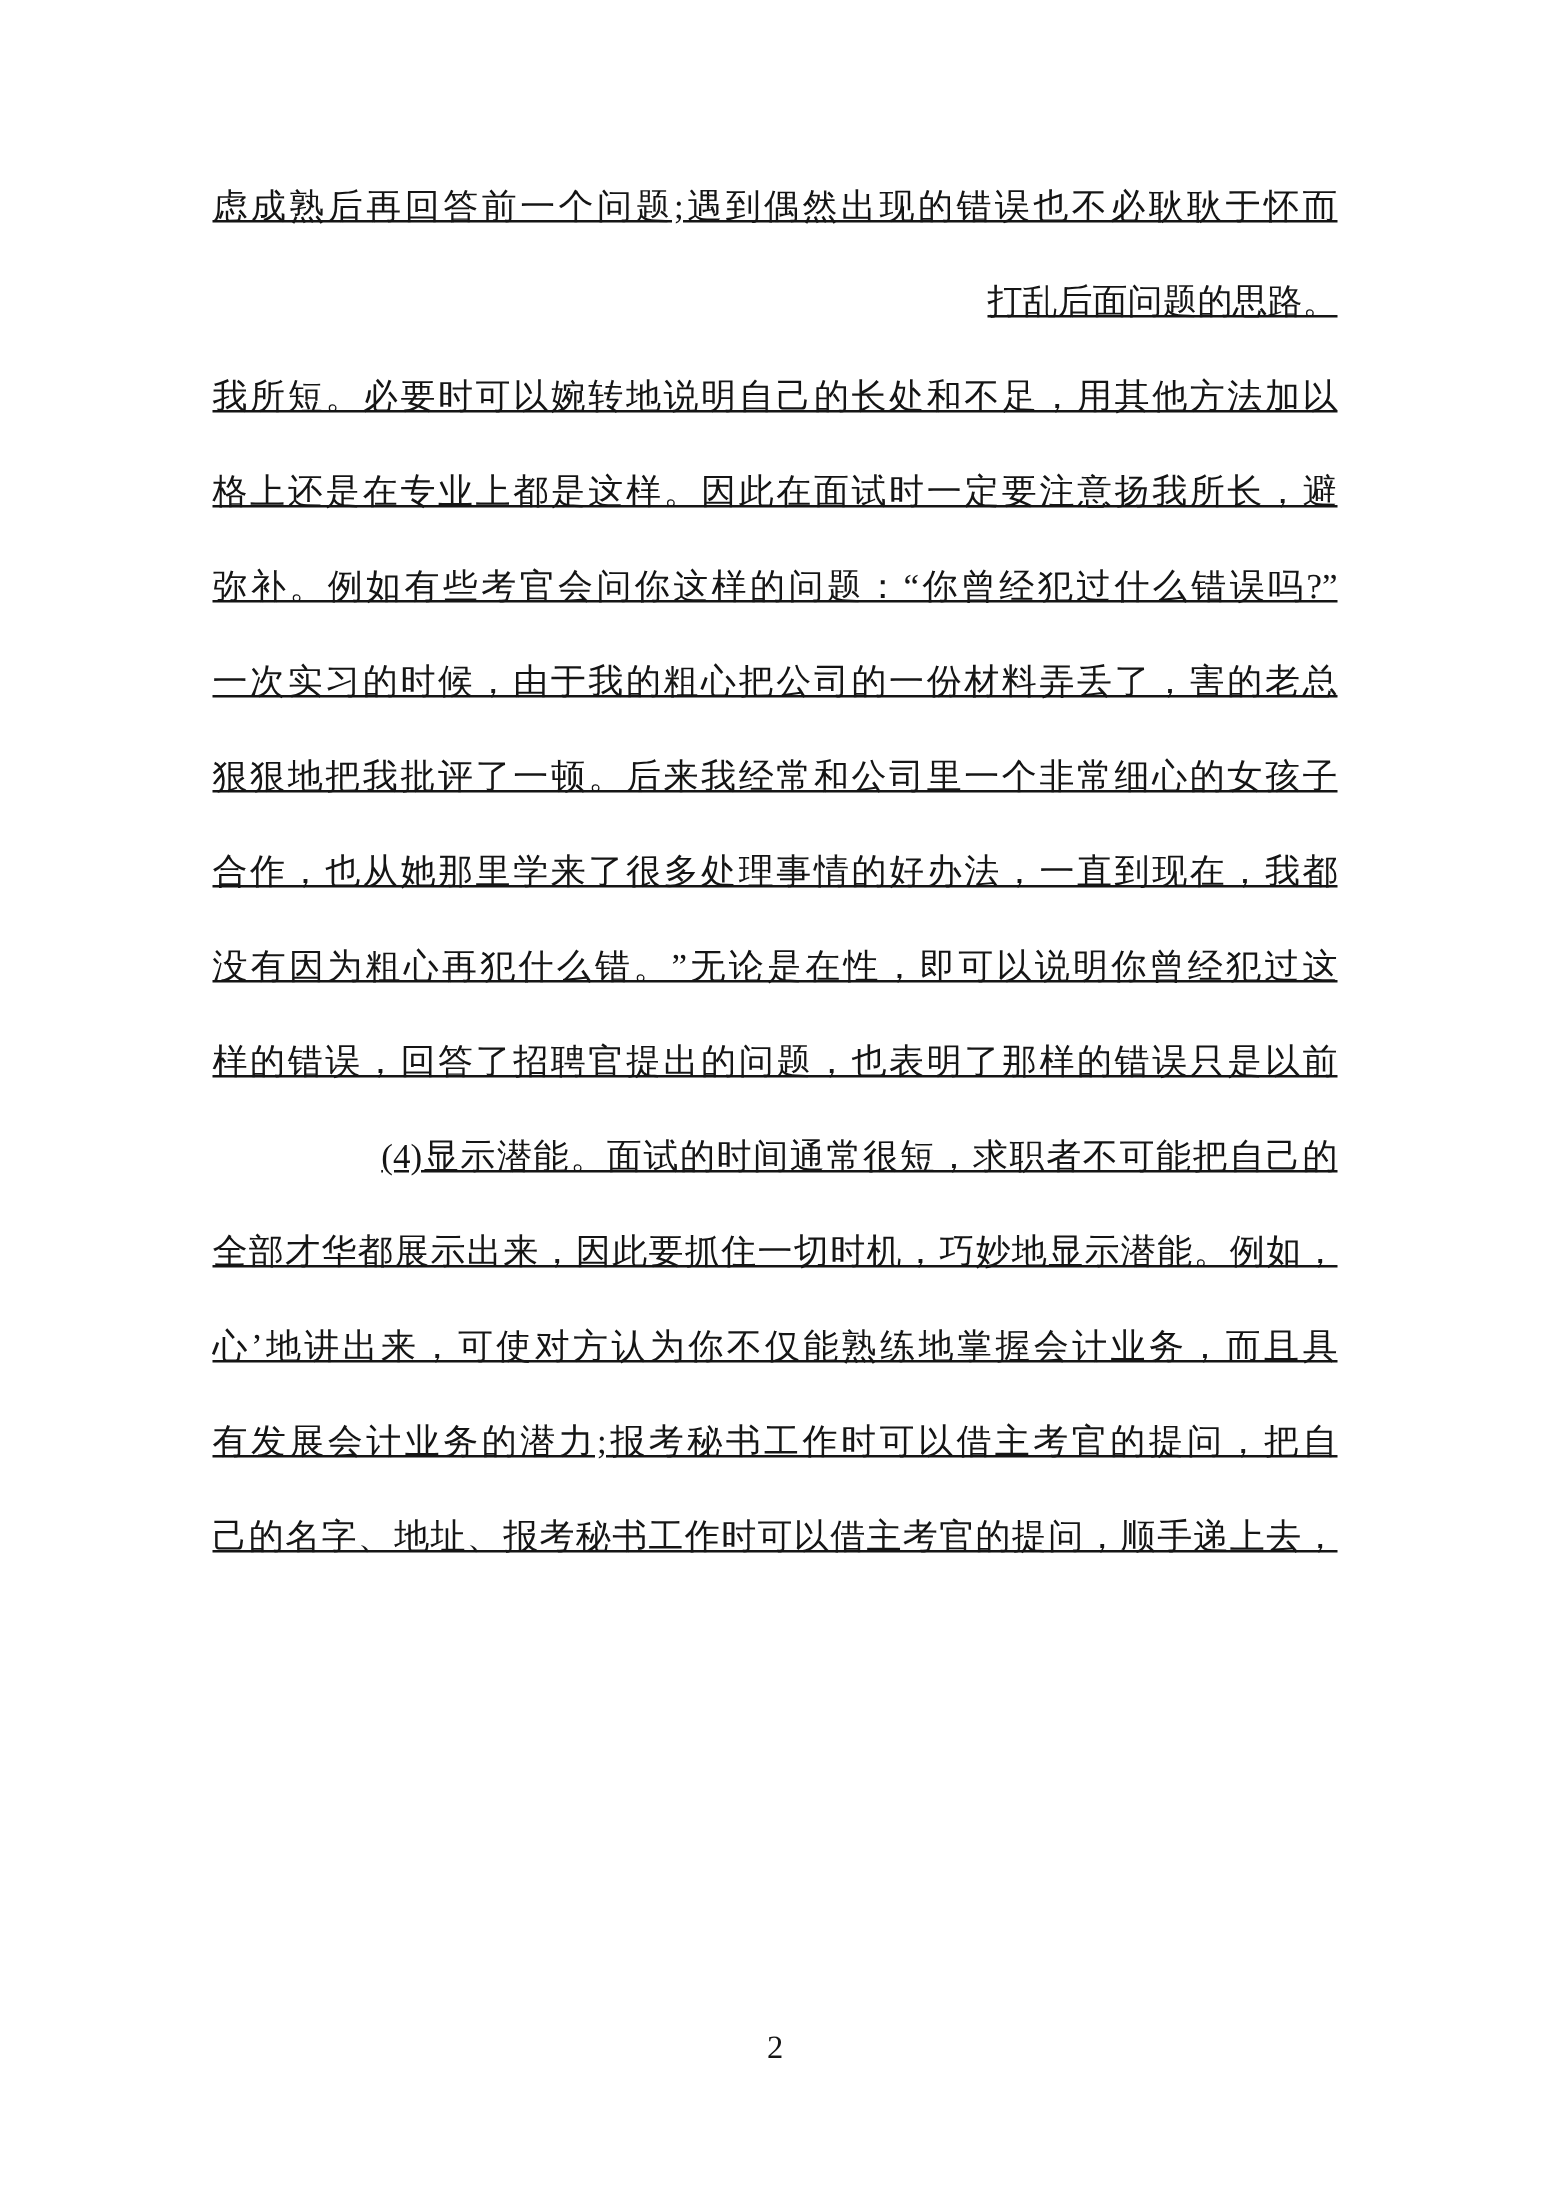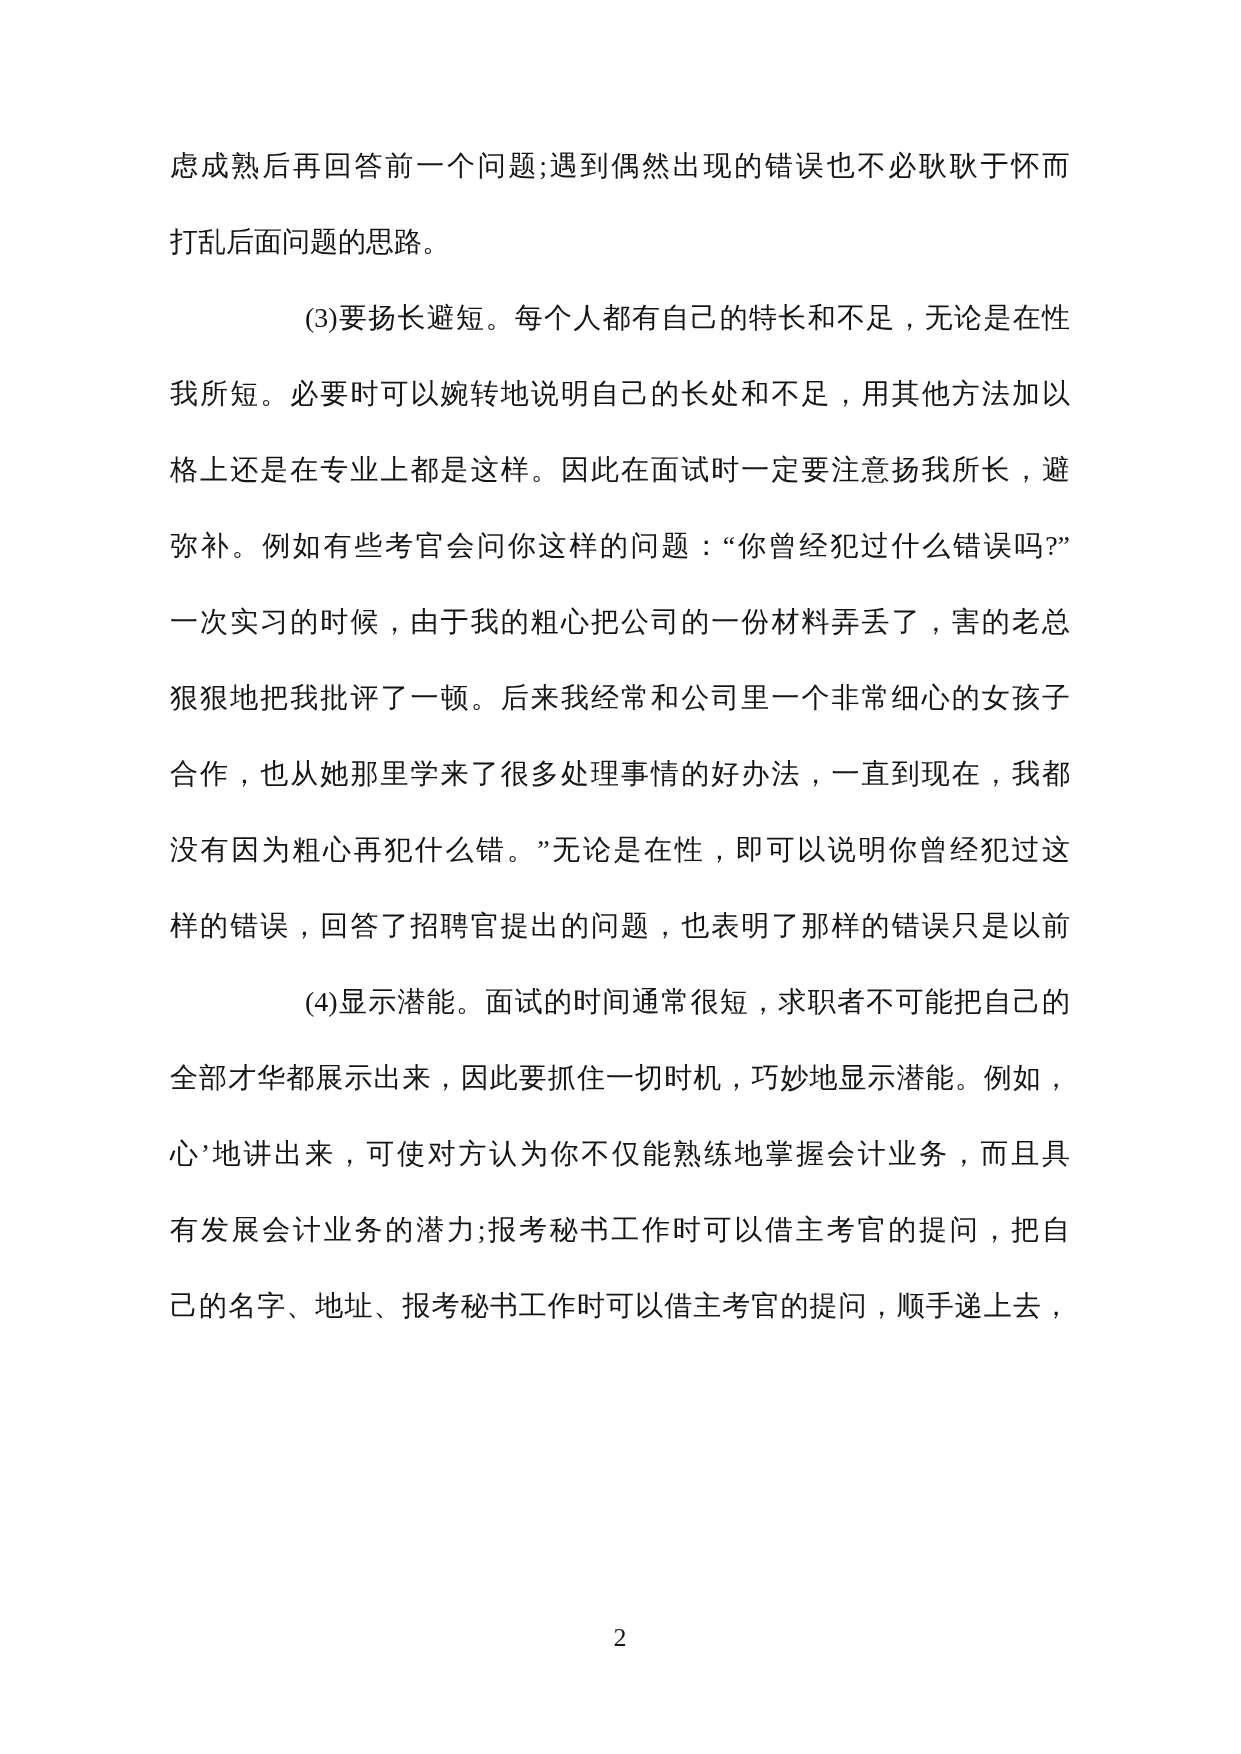--- a/index.html
+++ b/index.html
@@ -16,24 +16,25 @@
     font-family: "Liberation Serif", "DejaVu Serif", serif;
     color: #151515;
   }
   .textblock {
     position: absolute;
     left: 170px;
     top: 128px;
     width: 900px;
     font-size: 28px;
     line-height: 76px;
+    text-decoration: underline;
   }
   .line {
     height: 76px;
-    text-align: left;
+    text-align: right;
     white-space: normal;
     letter-spacing: 0;
   }
   
   .line.j {
     text-align: justify;
     text-align-last: justify;
     text-justify: inter-character;
   }
   
@@ -58,21 +59,20 @@
 <div class="page">
 
   <div class="textblock">
 
     <div>
       <div class="line j">虑成熟后再回答前一个问题;遇到偶然出现的错误也不必耿耿于怀而</div>
       <div class="line">打乱后面问题的思路。</div>
     </div>
 
     <div>
-      <div class="line j ind">(3)要扬长避短。每个人都有自己的特长和不足，无论是在性</div>
       <div class="line j">我所短。必要时可以婉转地说明自己的长处和不足，用其他方法加以</div>
       <div class="line j">格上还是在专业上都是这样。因此在面试时一定要注意扬我所长，避</div>
       <div class="line j">弥补。例如有些考官会问你这样的问题：“你曾经犯过什么错误吗?”</div>
       <div class="line j">一次实习的时候，由于我的粗心把公司的一份材料弄丢了，害的老总</div>
       <div class="line j">狠狠地把我批评了一顿。后来我经常和公司里一个非常细心的女孩子</div>
       <div class="line j">合作，也从她那里学来了很多处理事情的好办法，一直到现在，我都</div>
       <div class="line j">没有因为粗心再犯什么错。”无论是在性，即可以说明你曾经犯过这</div>
       <div class="line j">样的错误，回答了招聘官提出的问题，也表明了那样的错误只是以前</div>
     </div>
 

